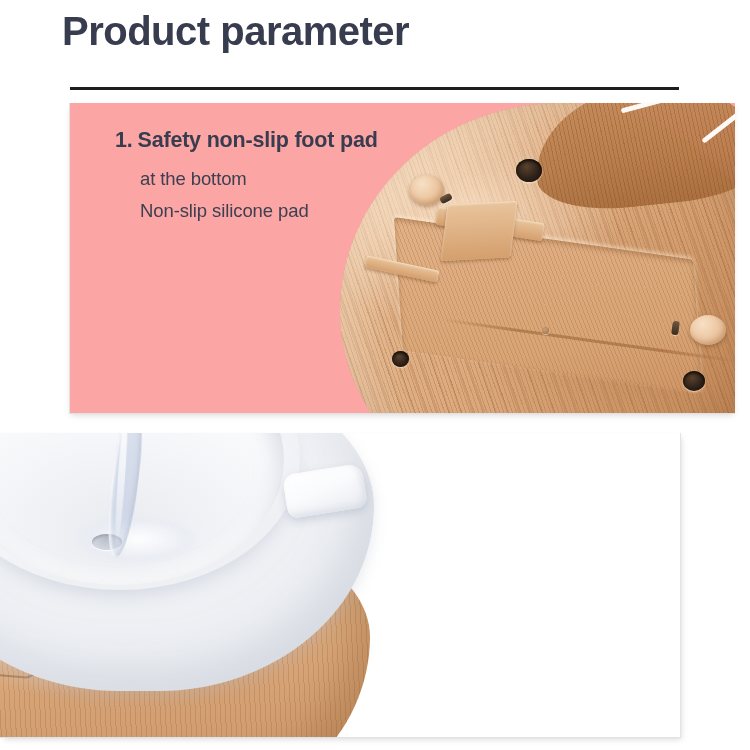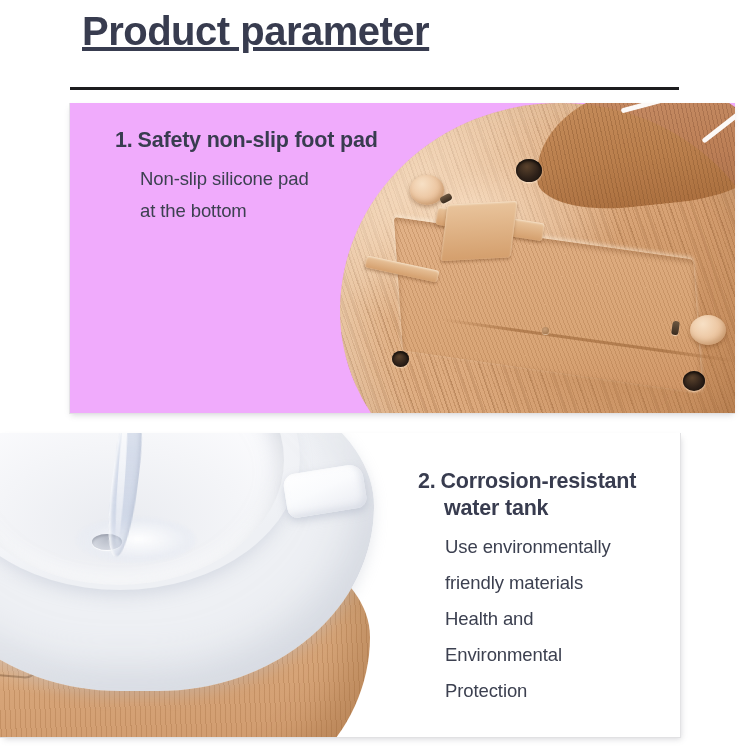--- a/index.html
+++ b/index.html
@@ -19,48 +19,47 @@
     position: relative;
     width: 750px;
     height: 750px;
     background: #ffffff;
     overflow: hidden;
   }
 
   
   .page-title {
     position: absolute;
-    left: 82px;
+    left: 62px;
     top: 8px;
     font-size: 40px;
     font-weight: bold;
     letter-spacing: -0.5px;
     color: #383c4f;
     line-height: 1.15;
     white-space: nowrap;
     font-stretch: condensed;
-    text-decoration: underline;
   }
   .title-rule {
     position: absolute;
     left: 70px;
     top: 87px;
     width: 609px;
     height: 3px;
     background: #1d1d1f;
   }
 
   
   .panel-one {
     position: absolute;
     left: 69px;
     top: 103px;
     width: 666px;
     height: 311px;
-    background: #f0abfc;
+    background: #fca5a5;
     border-left: 1px solid #e3e3e5;
     border-bottom: 1px solid #e1e1e3;
     box-shadow: 0 3px 6px -2px rgba(120,120,130,0.30);
     overflow: hidden;
     box-sizing: border-box;
   }
   .panel-one-text {
     position: absolute;
     left: 45px;
     top: 24px;
@@ -452,22 +451,22 @@
         </g>
       </svg>
 
     </div>
 
     <div class="panel-one-text">
       <div class="block-heading">
         <span class="h-num">1.</span><span>Safety non-slip foot pad</span>
       </div>
       <div class="block-body">
+        <div>at the bottom</div>
         <div>Non-slip silicone pad</div>
-        <div>at the bottom</div>
       </div>
     </div>
   </div>
 
   <div class="panel-two">
 
     <div class="photo-tank">
       <div class="tank-wood"></div>
       <div class="tank-label"></div>
 
@@ -476,28 +475,15 @@
       <div class="tank-inner"></div>
       <div class="water-splash"></div>
       <div class="tank-drain"></div>
       <div class="water-stream"></div>
       <div class="water-stream-hi"></div>
       <div class="tank-nub"></div>
       <div class="photo-tank-fade-r"></div>
 
     </div>
 
-    <div class="panel-two-text">
-      <div class="block-heading">
-        <span class="h-num">2.</span><span>Corrosion-resistant</span>
-        <span class="heading-wrap">water tank</span>
-      </div>
-      <div class="block-body">
-        <div>Use environmentally</div>
-        <div>friendly materials</div>
-        <div>Health and</div>
-        <div>Environmental</div>
-        <div>Protection</div>
-      </div>
-    </div>
   </div>
 
 </div>
 
 </body></html>

